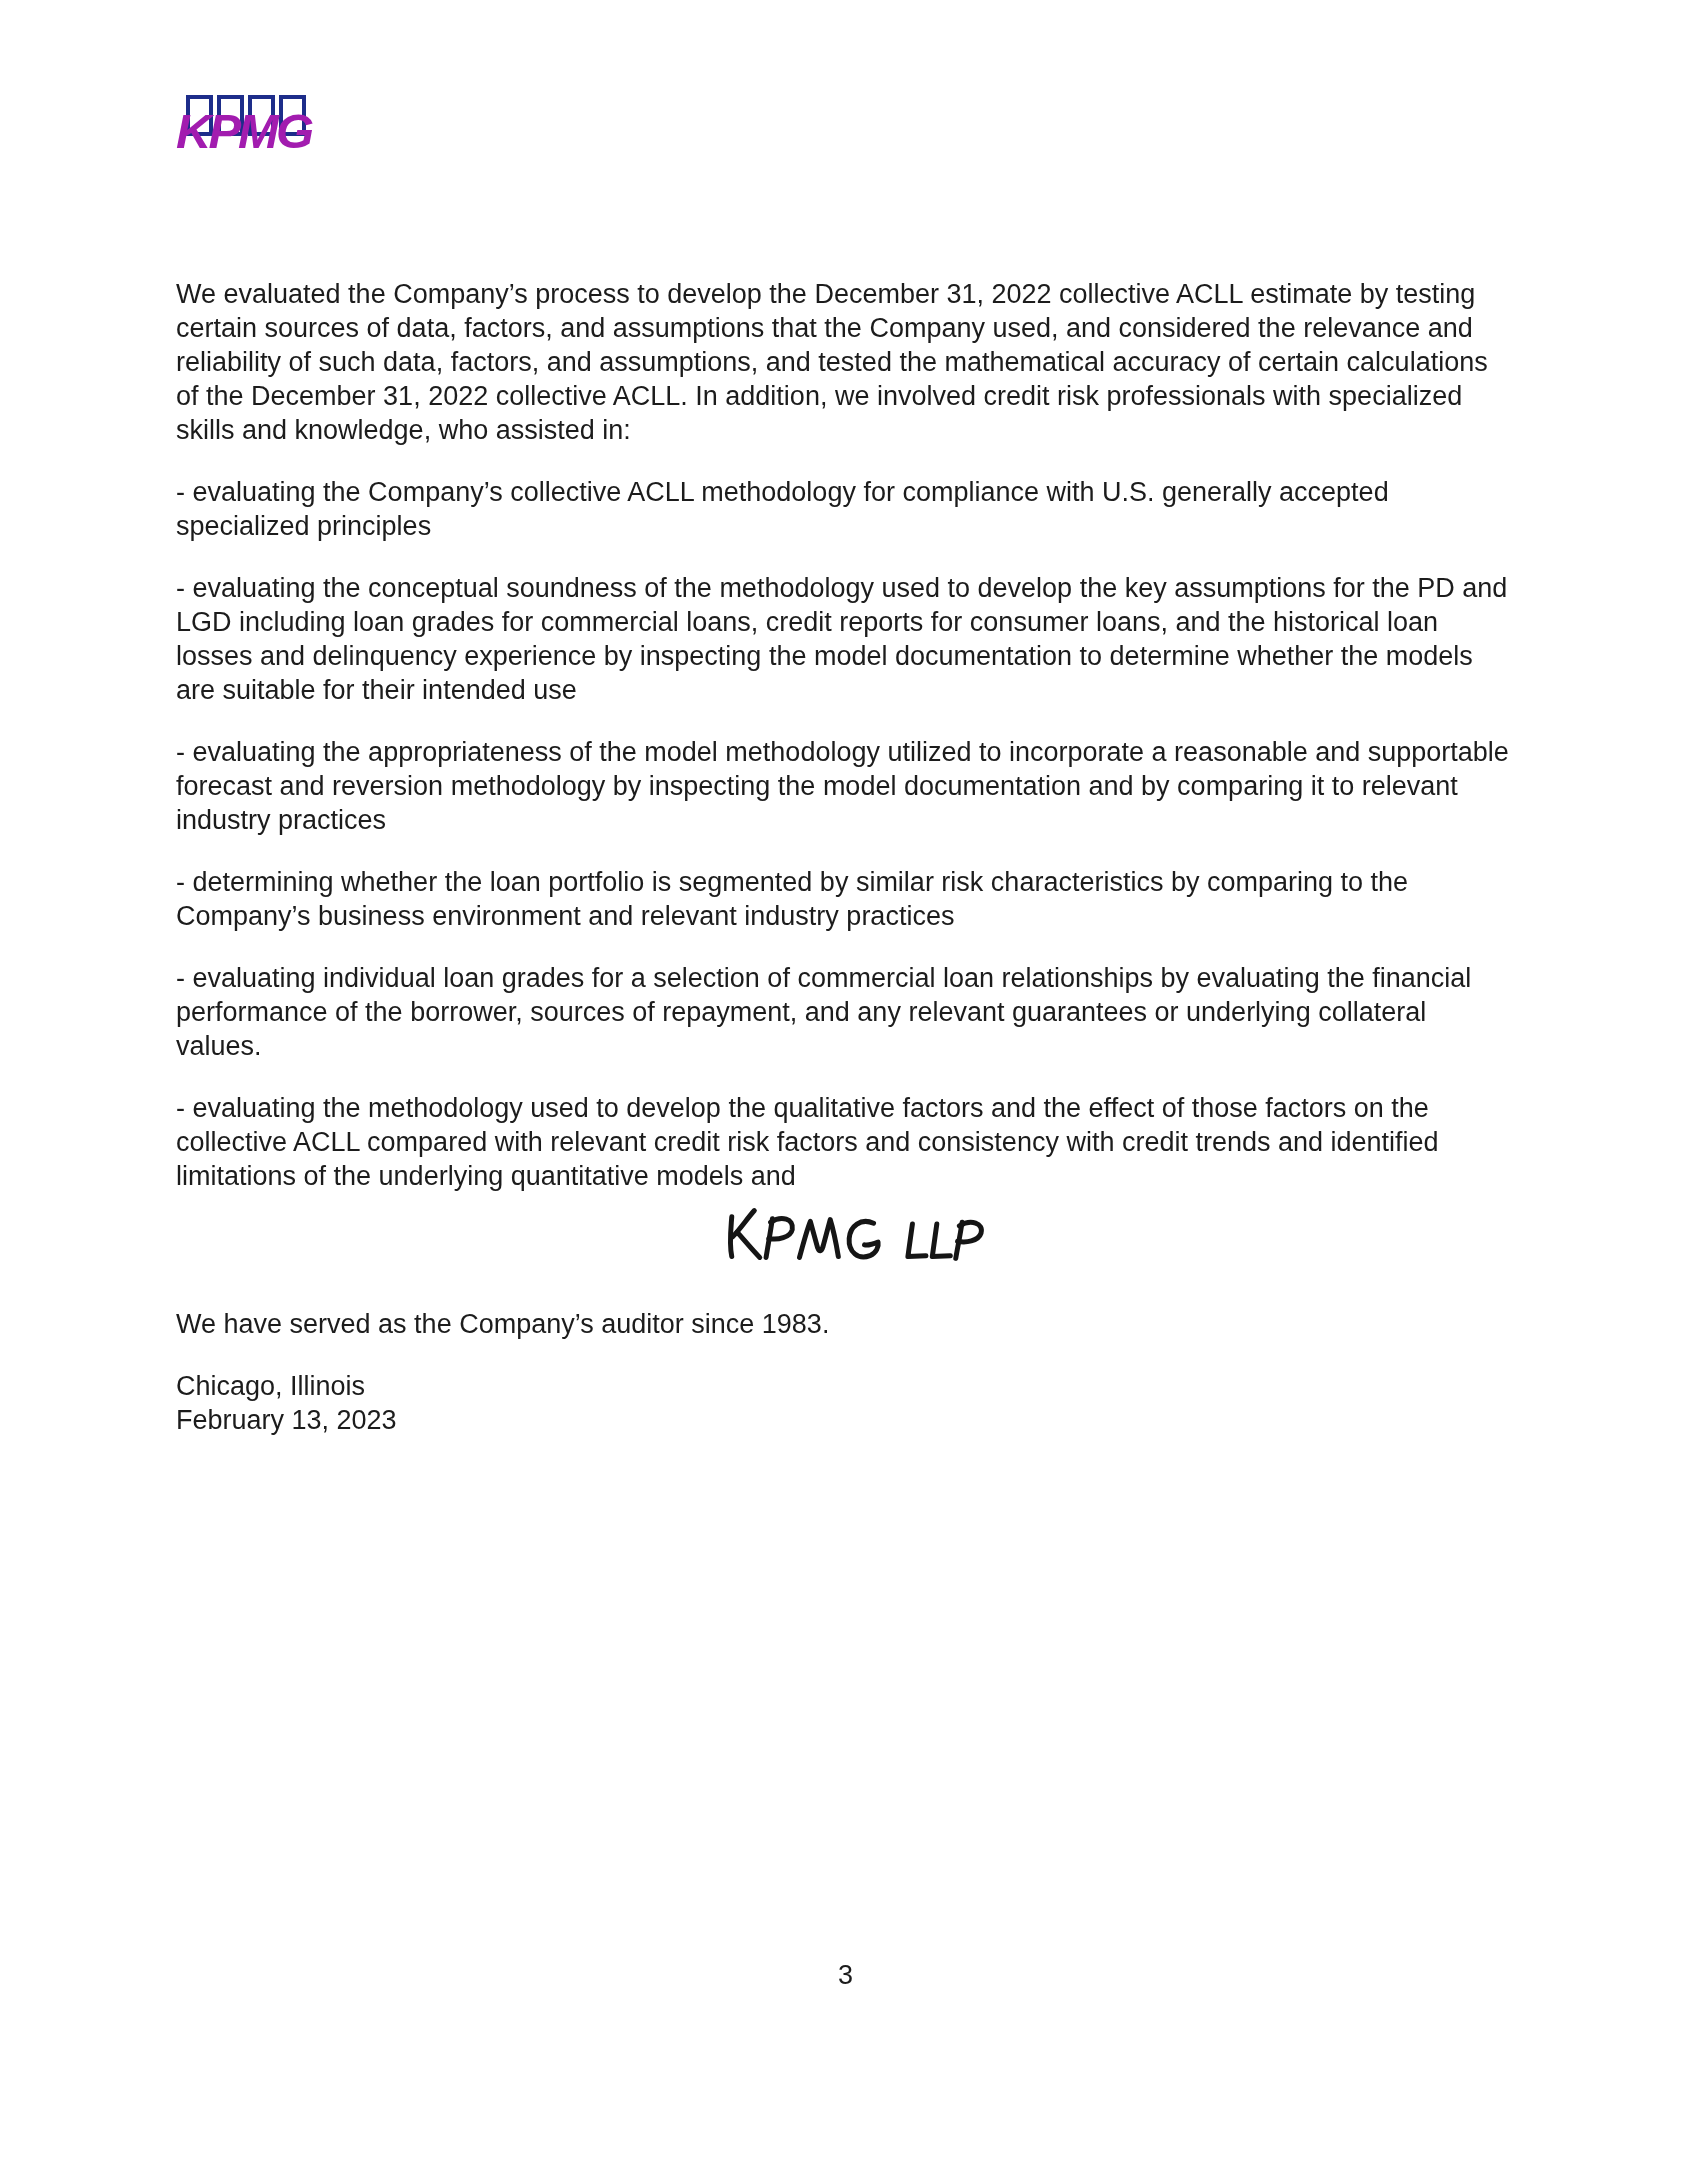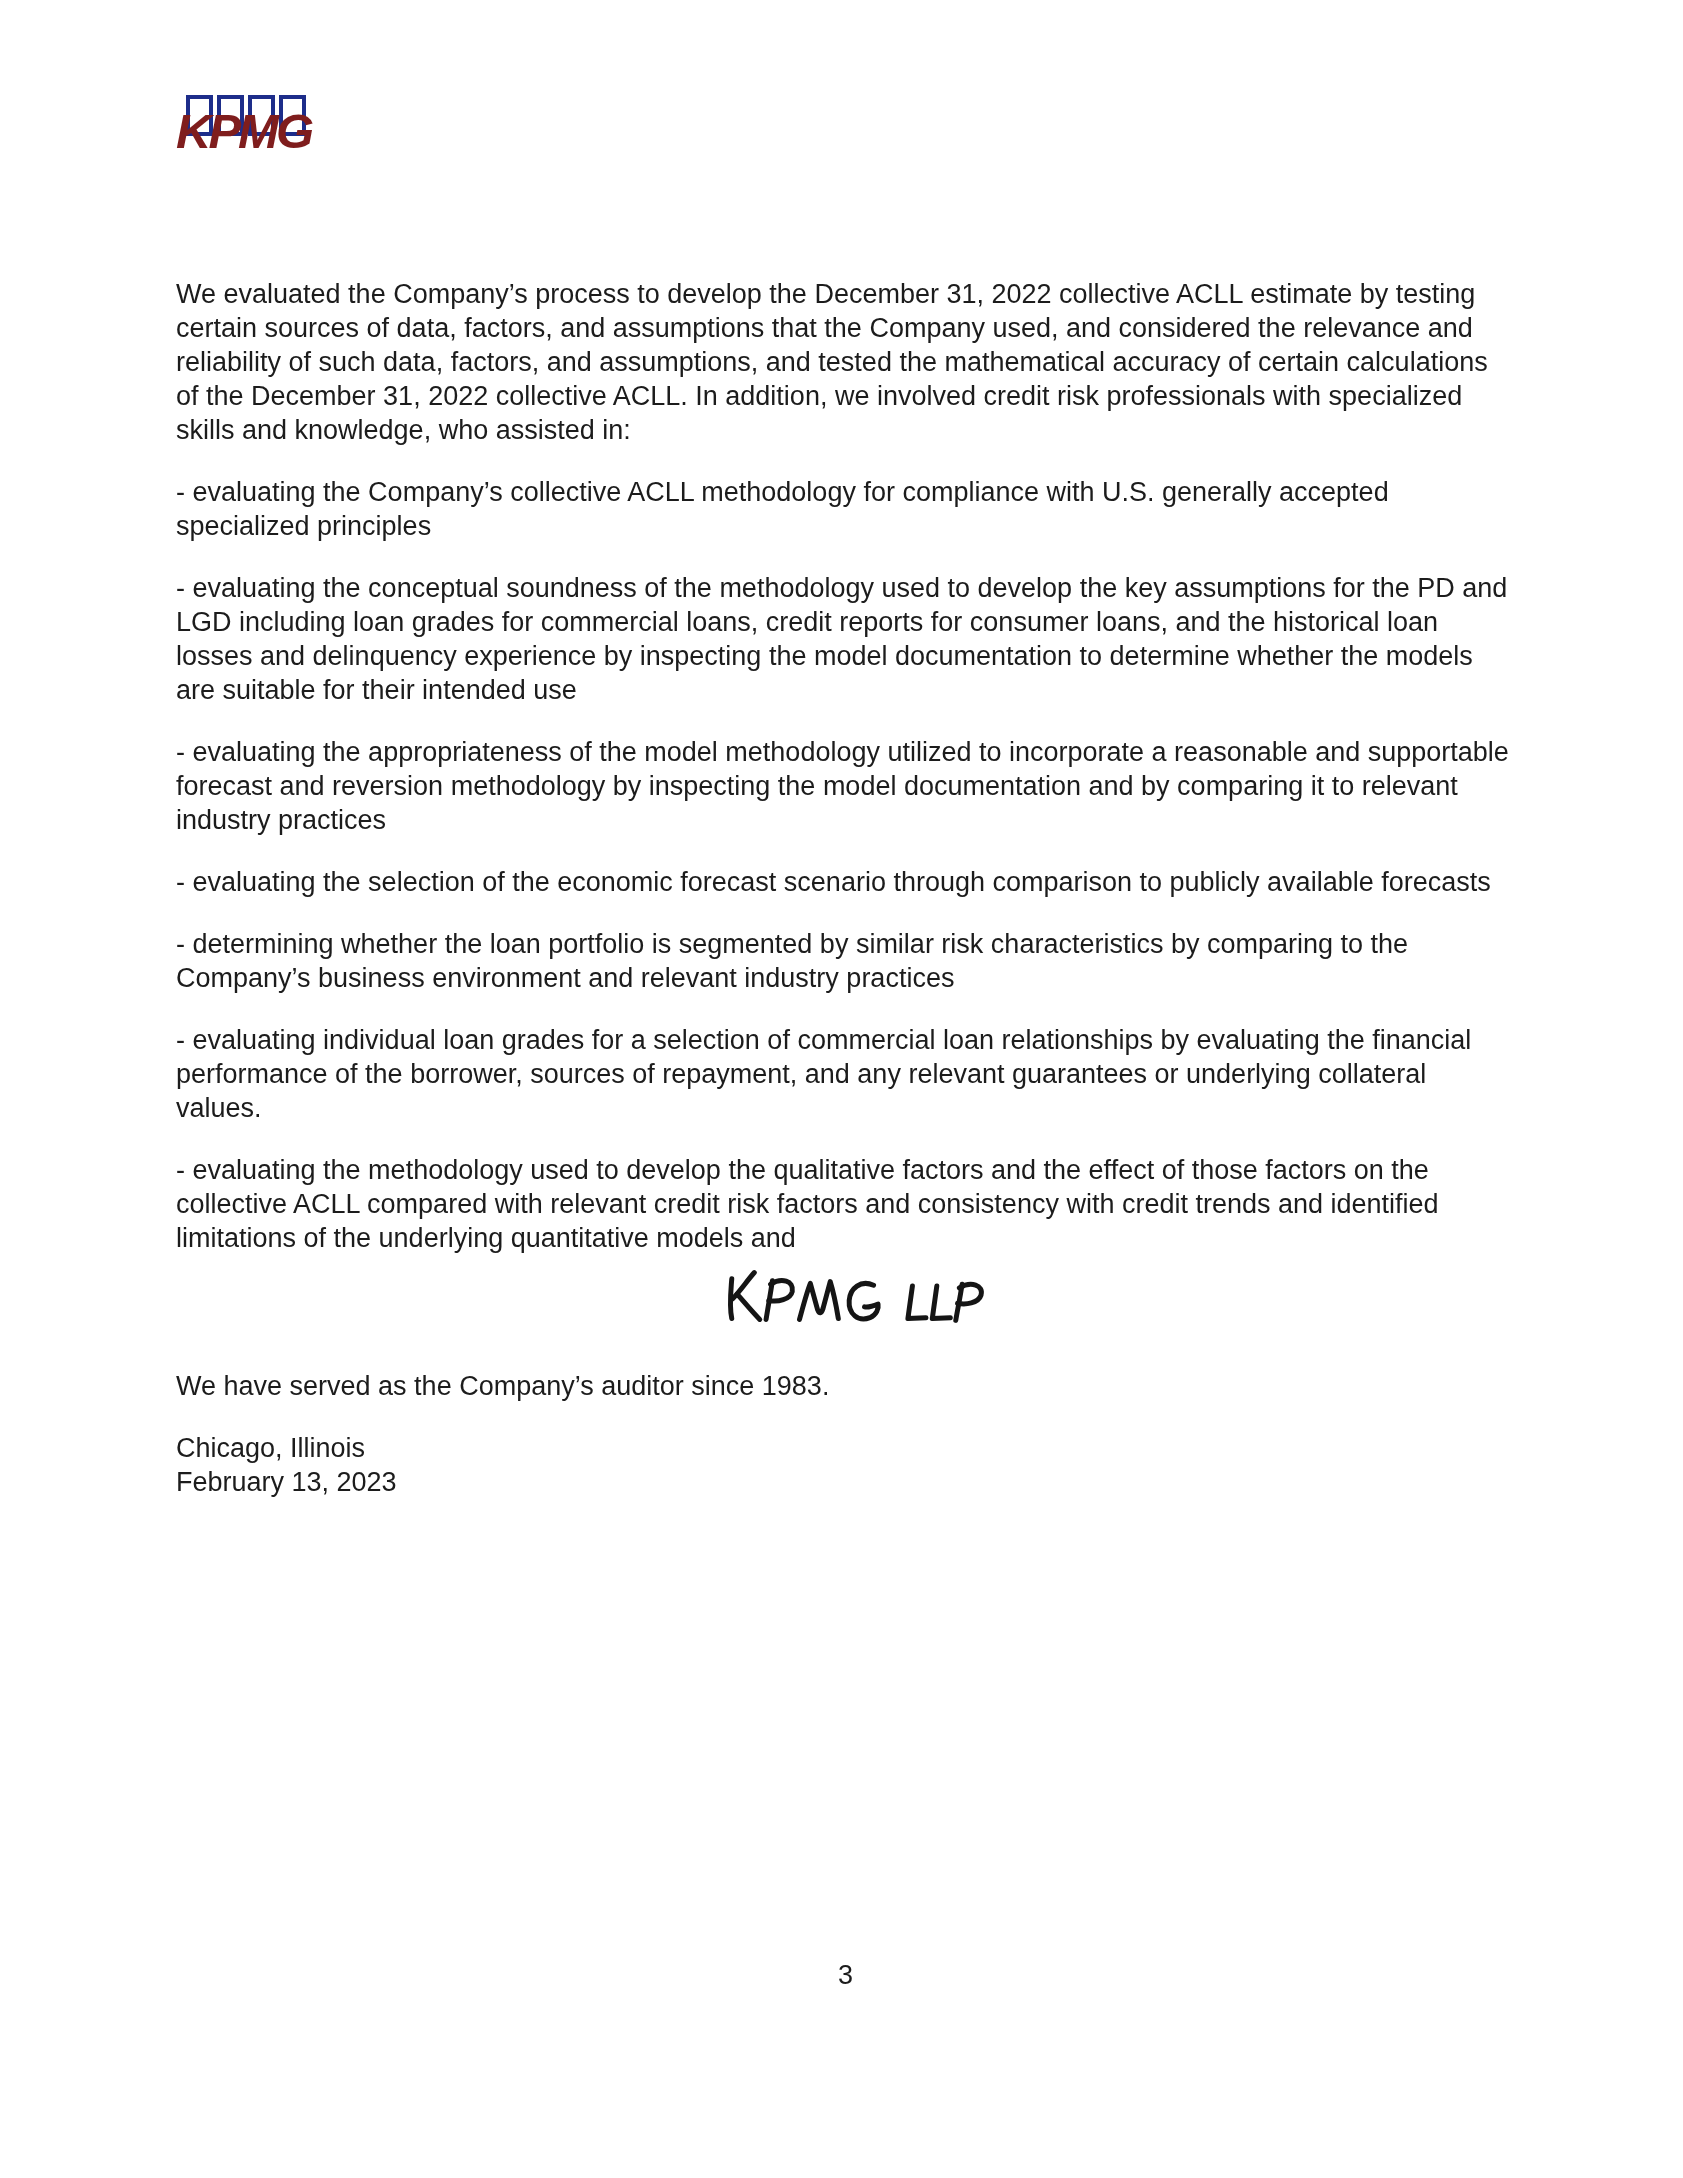--- a/index.html
+++ b/index.html
@@ -41,21 +41,21 @@
     background: transparent;
   }
   .logo-text {
     position: absolute;
     left: 0;
     top: 12px;
     font-size: 49px;
     font-weight: 700;
     font-style: italic;
     letter-spacing: -3px;
-    color: #7f1d1d;
+    color: #a21caf;
     line-height: 1;
   }
 
   
   .content {
     position: absolute;
     left: 176px;
     top: 269px;
     width: 1339px;
     font-size: 27px;
@@ -117,21 +117,20 @@
     <div class="logo-text">KPMG</div>
   </div>
 
   <div class="content">
 
     <p>We evaluated the Company’s process to develop the December 31, 2022 collective ACLL estimate by testing certain sources of data, factors, and assumptions that the Company used, and considered the relevance and reliability of such data, factors, and assumptions, and tested the mathematical accuracy of certain calculations of the December 31, 2022 collective ACLL. In addition, we involved credit risk professionals with specialized skills and knowledge, who assisted in:</p>
 
     <p>- evaluating the Company’s collective ACLL methodology for compliance with U.S. generally accepted specialized principles</p>
     <p>- evaluating the conceptual soundness of the methodology used to develop the key assumptions for the PD and LGD including loan grades for commercial loans, credit reports for consumer loans, and the historical loan losses and delinquency experience by inspecting the model documentation to determine whether the models are suitable for their intended use</p>
     <p>- evaluating the appropriateness of the model methodology utilized to incorporate a reasonable and supportable forecast and reversion methodology by inspecting the model documentation and by comparing it to relevant industry practices</p>
-    <p>- evaluating the selection of the economic forecast scenario through comparison to publicly available forecasts</p>
     <p>- determining whether the loan portfolio is segmented by similar risk characteristics by comparing to the Company’s business environment and relevant industry practices</p>
     <p>- evaluating individual loan grades for a selection of commercial loan relationships by evaluating the financial performance of the borrower, sources of repayment, and any relevant guarantees or underlying collateral values.</p>
     <p>- evaluating the methodology used to develop the qualitative factors and the effect of those factors on the collective ACLL compared with relevant credit risk factors and consistency with credit trends and identified limitations of the underlying quantitative models and</p>
 
     <div class="signature-wrap">
       <svg width="297" height="56" viewBox="0 0 300 62">
         <title>KPMG LLP</title>
 
         <path class="sig-stroke" d="M13,12 C12,26 10,42 13,56"></path>
         <path class="sig-stroke" d="M38,5 C30,14 22,26 14,34"></path>

